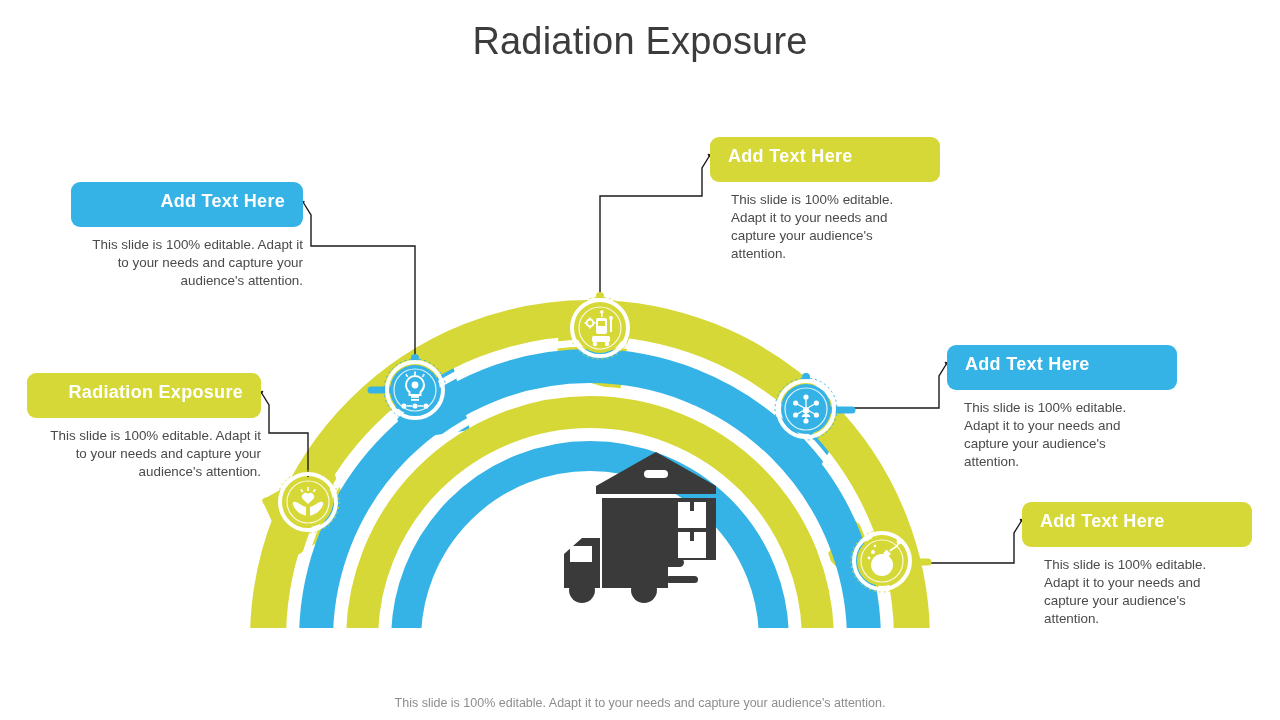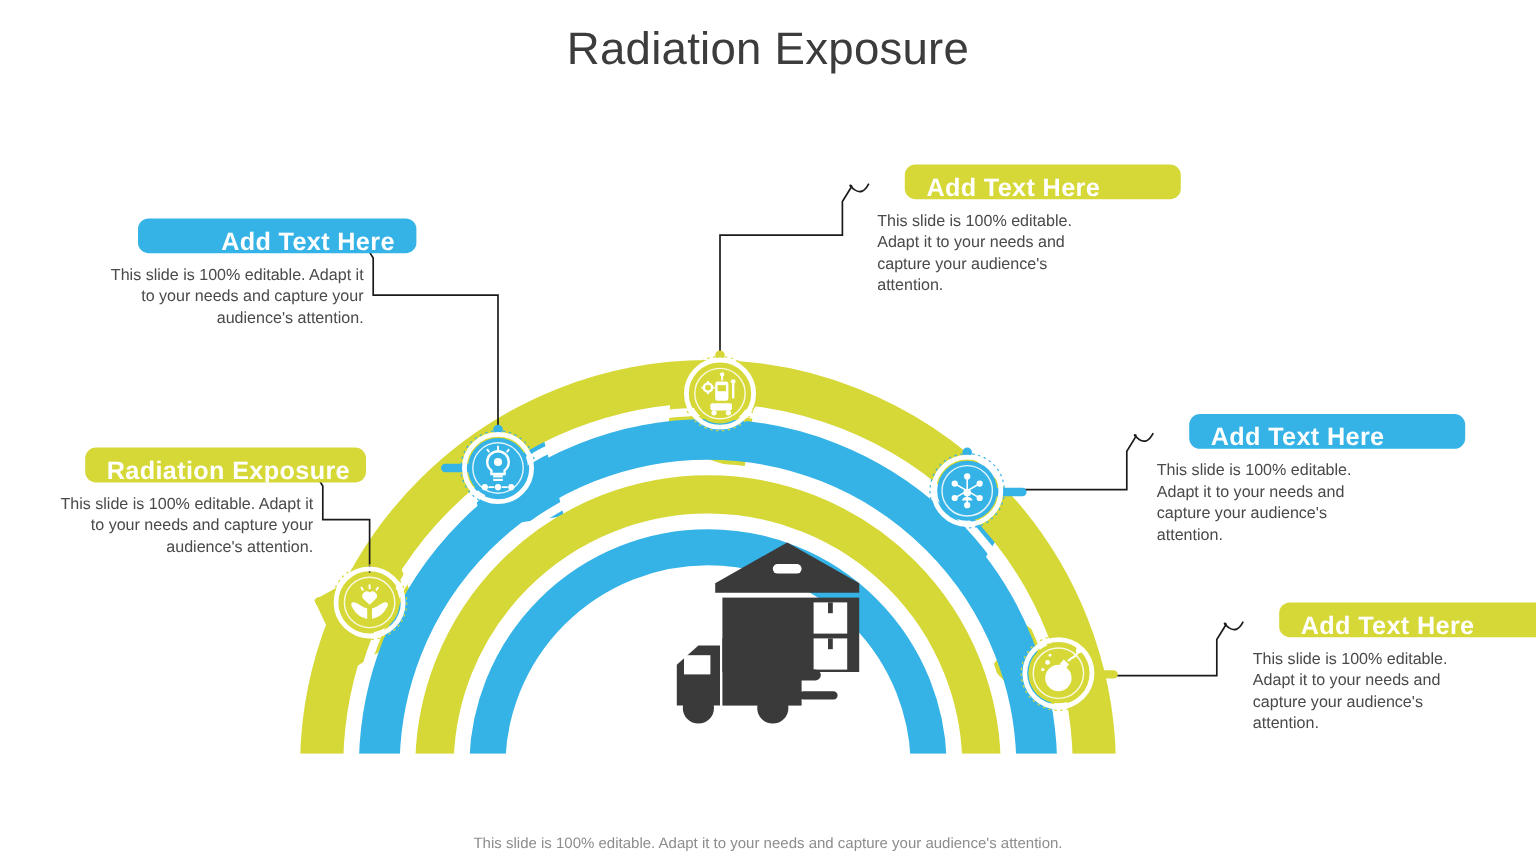--- a/index.html
+++ b/index.html
@@ -66,29 +66,28 @@
   }
 
   
   .callout {
     position: absolute;
   }
   .callout-chip {
     border-radius: 9px;
     color: #ffffff;
     font-weight: bold;
-    font-size: 21px;
+    font-size: 18px;
     letter-spacing: 0.3px;
     padding: 12px 18px;
     box-sizing: border-box;
-    height: 29px;
+    height: 45px;
     line-height: 15px;
     white-space: nowrap;
     overflow: hidden;
-    margin-left: 44px;
   }
   .callout-body {
     font-size: 13.4px;
     line-height: 18px;
     color: #4a4a4a;
     padding-top: 9px;
   }
   .chip-blue { background: #35b3e6; }
   .chip-yellow { background: #d6d838; }
 

